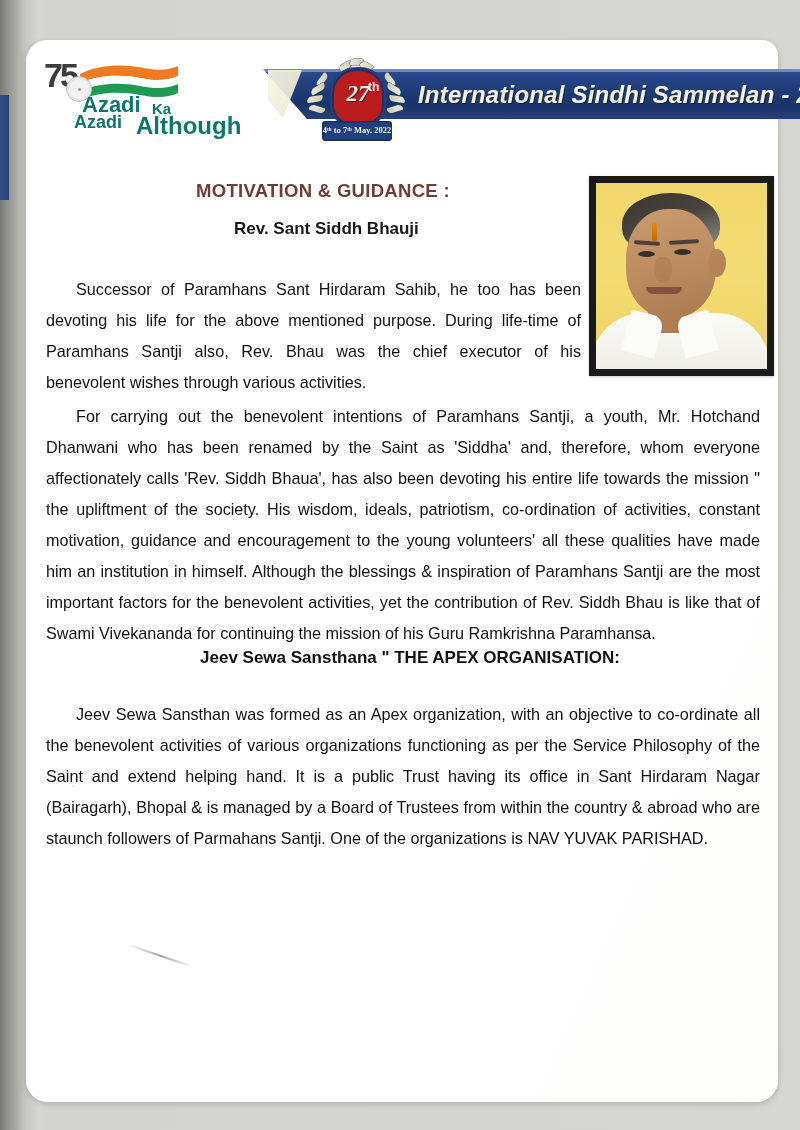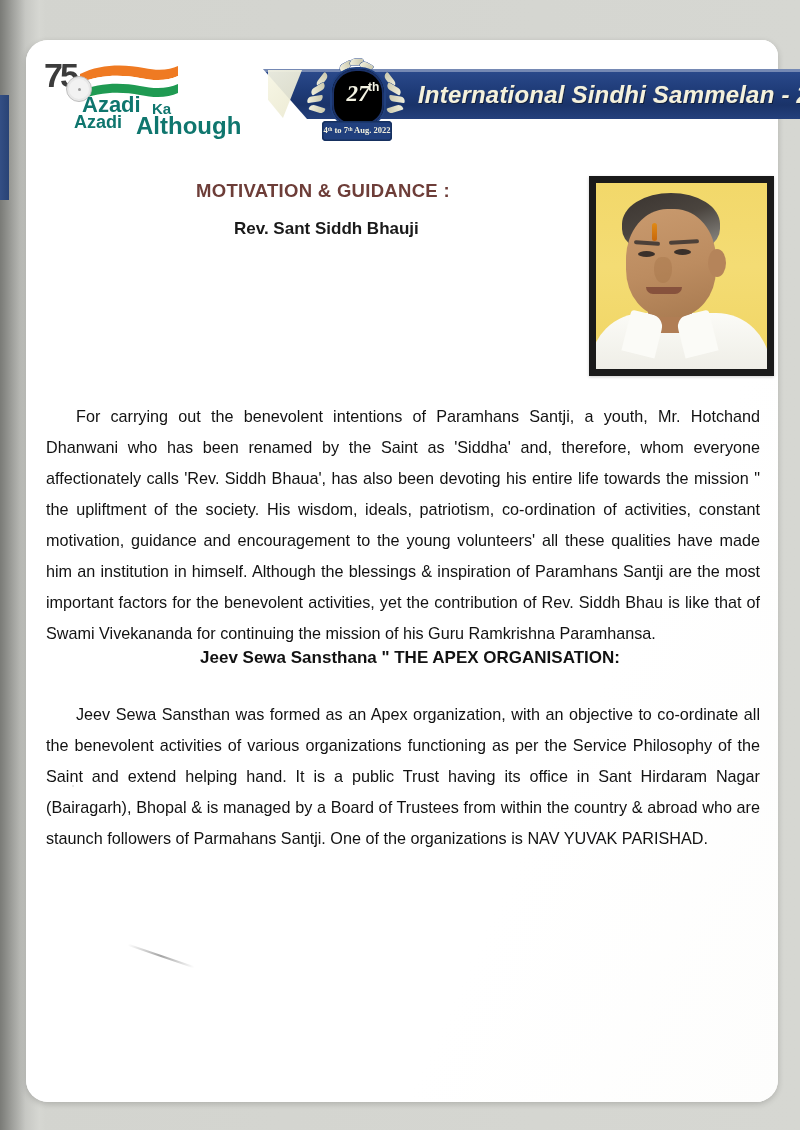--- a/index.html
+++ b/index.html
@@ -166,21 +166,21 @@
     position: absolute;
     left: 300px; top: 51px;
     width: 112px; height: 84px;
   }
   #emblem-shield {
     position: absolute;
     left: 30px; top: 8px;
     width: 52px; height: 56px;
     border: 2.5px solid #20407f;
     border-radius: 26px 26px 22px 22px;
-    background: #000000;
+    background: #b91c1c;
     box-shadow: inset 0 0 0 2px #1b3268;
     text-decoration: underline;
   }
   #emblem-number {
     position: absolute;
     left: 0; top: 12px;
     width: 52px;
     text-align: center;
     font-family: "Liberation Serif", serif;
     font-size: 23px;
@@ -464,21 +464,21 @@
       <span></span>
         <span></span>
         <span></span>
         <span></span>
     </div>
     <div id="emblem-shield">
       <div id="emblem-number">27</div>
       <div id="emblem-sup">th</div>
     </div>
     <div id="emblem-base"></div>
-    <div id="emblem-dates">4ᵗʰ to 7ᵗʰ Aug. 2022</div>
+    <div id="emblem-dates">4ᵗʰ to 7ᵗʰ May. 2022</div>
   </div>
 </div>
 
 <div id="content">
 
   <div id="section-heading">MOTIVATION &amp; GUIDANCE :</div>
 
   <div id="person-name">Rev. Sant Siddh Bhauji</div>
 
   <div id="portrait">
@@ -493,19 +493,20 @@
       <div class="face-tilak"></div>
       <div class="face-brow l"></div>
       <div class="face-brow r"></div>
       <div class="face-eye l"></div>
       <div class="face-eye r"></div>
       <div class="face-nose"></div>
       <div class="face-mouth"></div>
     </div>
   </div>
 
+  <p class="para indent" id="para-1">Successor of Paramhans Sant Hirdaram Sahib, he too has been devoting his life for the above mentioned purpose. During life-time of Paramhans Santji also, Rev. Bhau was the chief executor of his benevolent wishes through various activities.</p>
 
   <p class="para indent" id="para-2">For carrying out the benevolent intentions of Paramhans Santji, a youth, Mr. Hotchand Dhanwani who has been renamed by the Saint as 'Siddha' and, therefore, whom everyone affectionately calls 'Rev. Siddh Bhaua', has also been devoting his entire life towards the mission " the upliftment of the society. His wisdom, ideals, patriotism, co-ordination of activities, constant motivation, guidance and encouragement to the young volunteers' all these qualities have made him an institution in himself. Although the blessings &amp; inspiration of Paramhans Santji are the most important factors for the benevolent activities, yet the contribution of Rev. Siddh Bhau is like that of Swami Vivekananda for continuing the mission of his Guru Ramkrishna Paramhansa.</p>
 
   <div id="apex-heading">Jeev Sewa Sansthana " THE APEX ORGANISATION:</div>
 
   <p class="para indent" id="para-3">Jeev Sewa Sansthan was formed as an Apex organization, with an objective to co-ordinate all the benevolent activities of various organizations functioning as per the Service Philosophy of the Saint and extend helping hand. It is a public Trust having its office in Sant Hirdaram Nagar (Bairagarh), Bhopal &amp; is managed by a Board of Trustees from within the country &amp; abroad who are staunch followers of Parmahans Santji. One of the organizations is NAV YUVAK PARISHAD.</p>
 </div>
 
 </body></html>

